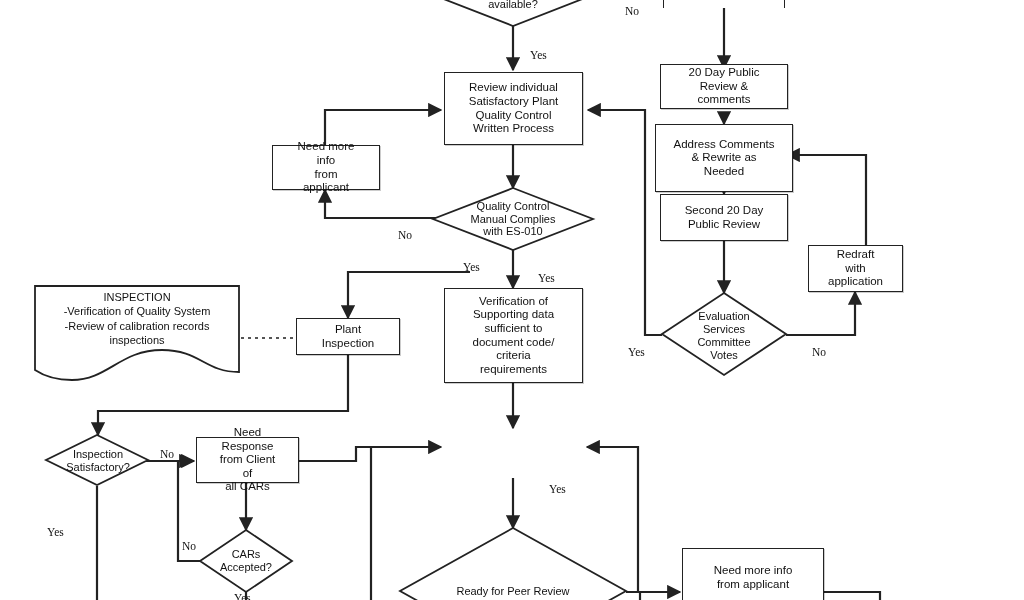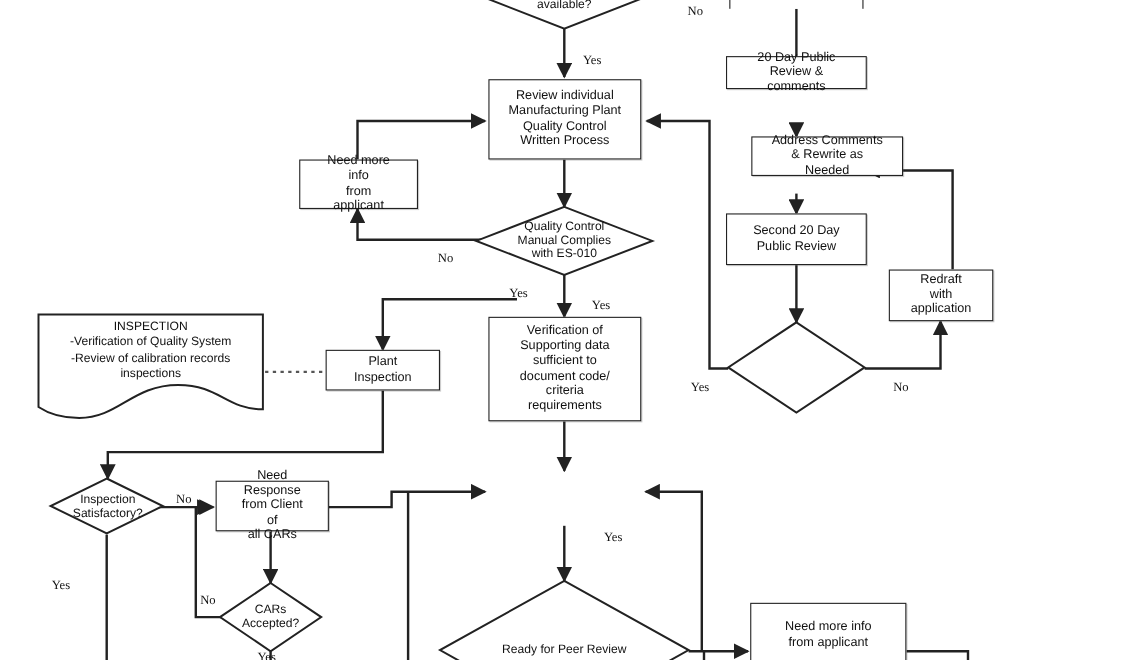--- a/index.html
+++ b/index.html
@@ -167,49 +167,49 @@
 
   <div class="node dec" style="left:441px;top:-30px;width:144px;height:56px;">
     <span class="dectext">Evaluation Criteria available?</span>
   </div>
 
   <div class="clipbox" style="left:663px;top:-26px;width:122px;height:34px;"></div>
 
   <div class="node proc" style="left:444px;top:72px;width:139px;height:73px;">
     <span class="txt">
       <span>Review individual</span><br>
-      <span>Manufacturing Plant</span><br>
+      <span>Satisfactory Plant</span><br>
       <span>Quality Control</span><br>
       <span>Written Process</span>
     </span>
   </div>
 
   <div class="node proc" style="left:272px;top:145px;width:108px;height:45px;">
     <span class="txt">
       <span>Need more info</span><br>
       <span>from applicant</span>
     </span>
   </div>
 
   <div class="node dec" style="left:437px;top:195px;width:152px;height:48px;">
     <span class="dectext">
       <span>Quality Control</span><br>
       <span>Manual Complies</span><br>
       <span>with ES-010</span>
     </span>
   </div>
 
-  <div class="node proc" style="left:660px;top:51px;width:128px;height:30px;">
+  <div class="node proc" style="left:660px;top:64px;width:128px;height:45px;">
     <span class="txt">
       <span>20 Day Public</span><br>
       <span>Review &amp; comments</span>
     </span>
   </div>
 
-  <div class="node proc" style="left:655px;top:124px;width:138px;height:36px;margin-left:28px;">
+  <div class="node proc" style="left:655px;top:124px;width:138px;height:68px;">
     <span class="txt">
       <span>Address Comments</span><br>
       <span>&amp; Rewrite as</span><br>
       <span>Needed</span>
     </span>
   </div>
 
   <div class="node proc" style="left:660px;top:194px;width:128px;height:47px;">
     <span class="txt">
       <span>Second 20 Day</span><br>
@@ -217,20 +217,28 @@
     </span>
   </div>
 
   <div class="node proc" style="left:808px;top:245px;width:95px;height:47px;">
     <span class="txt">
       <span>Redraft with</span><br>
       <span>application</span>
     </span>
   </div>
 
+  <div class="node dec" style="left:672px;top:305px;width:104px;height:62px;">
+    <span class="dectext">
+      <span>Evaluation</span><br>
+      <span>Services</span><br>
+      <span>Committee</span><br>
+      <span>Votes</span>
+    </span>
+  </div>
 
   <div class="docnote" style="left:35px;top:290px;width:204px;">
     <span class="hd">INSPECTION</span>
     <span class="dl">-Verification of Quality System</span>
     <span class="dl">-Review of calibration records</span>
     <span class="dl">inspections</span>
   </div>
 
   <div class="node proc" style="left:296px;top:318px;width:104px;height:37px;">
     <span class="txt">

